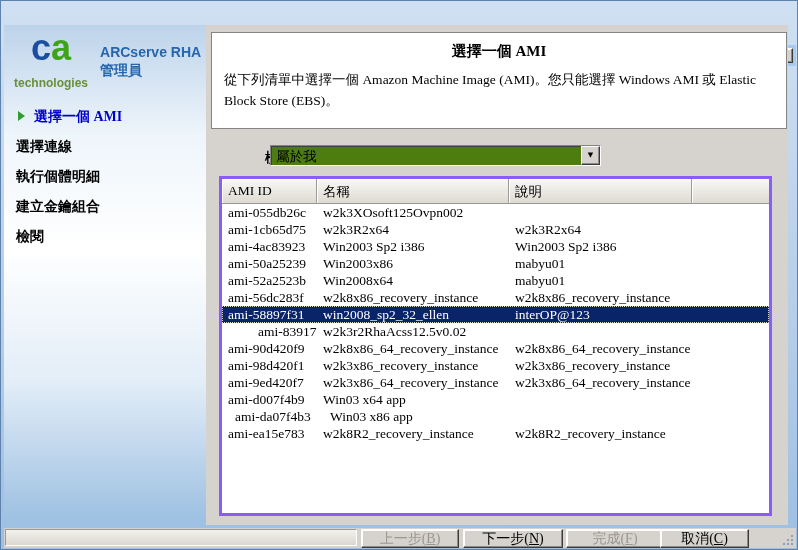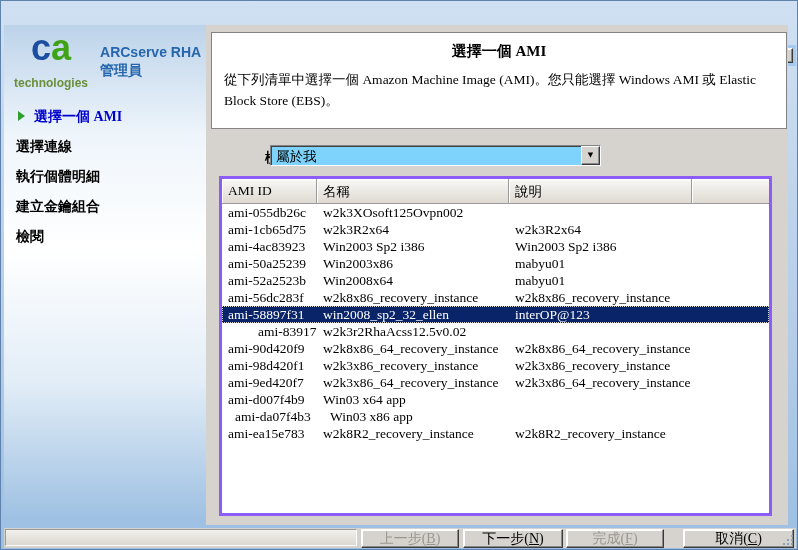--- a/index.html
+++ b/index.html
@@ -54,21 +54,21 @@
   .content{position:absolute;left:205px;top:24px;width:582px;height:500px;background:var(--content-bg,#d6d3ce);}
   .headerpanel{
     position:absolute;left:5px;top:7px;width:576px;height:97px;box-sizing:border-box;
     background:#fff;border:1px solid #848484;
   }
   .htitle{text-align:center;font-weight:bold;font-size:15px;margin-top:9px;}
   .hdesc{font-size:13.5px;margin:9px 12px 0 12px;line-height:1.55;}
   .viewlabel{position:absolute;left:13px;top:124px;font-weight:bold;font-size:13.5px;margin-left:46px;}
   .dropdown{
     position:absolute;left:64px;top:120px;width:331px;height:21px;box-sizing:border-box;
-    background:#7dd3fc;border:1px solid;border-color:#848484 #fdfdfd #fdfdfd #848484;
+    background:#4d7c0f;border:1px solid;border-color:#848484 #fdfdfd #fdfdfd #848484;
     box-shadow:inset 1px 1px 0 #404040;display:flex;align-items:stretch;justify-content:space-between;
   }
   .ddvalue{flex:1;font-size:13.5px;padding:2px 0 0 5px;white-space:nowrap;overflow:hidden;}
   .ddbtn{
     width:17px;flex:0 0 auto;background:#d6d3ce;text-align:center;
     border:1px solid;border-color:#fdfdfd #3a3a3a #3a3a3a #fdfdfd;
     box-shadow:inset -1px -1px 0 #8a8a8a;
     font-size:7px;line-height:17px;color:#000;font-family:"DejaVu Sans",sans-serif;
   }
   
@@ -102,21 +102,21 @@
   .btn{
     position:absolute;top:1px;height:19px;padding:0;cursor:default;
     background:#d6d3ce;border:1px solid;border-color:#fdfdfd #3a3a3a #3a3a3a #fdfdfd;
     box-shadow:inset -1px -1px 0 #8a8a8a,inset 1px 1px 0 #fff;
     font-family:"Liberation Serif",serif;font-size:14px;color:#000;white-space:nowrap;
   }
   .btn.disabled{color:#9a978f;}
   .b-back{left:357px;width:98px;}
   .b-next{left:459px;width:100px;}
   .b-finish{left:562px;width:98px;}
-  .b-cancel{left:679px;width:111px;}
+  .b-cancel{left:656px;width:89px;}
   .grip{position:absolute;right:1px;bottom:1px;width:14px;height:14px;}
   .grip::after{
     content:"";position:absolute;right:2px;bottom:2px;width:2px;height:2px;background:#8ea0b8;
     box-shadow:0 -4px 0 #8ea0b8,-4px 0 0 #8ea0b8,0 -8px 0 #8ea0b8,-4px -4px 0 #8ea0b8,-8px 0 0 #8ea0b8;
   }
 </style>
 </head>
 <body>
 
 <div class="window">

